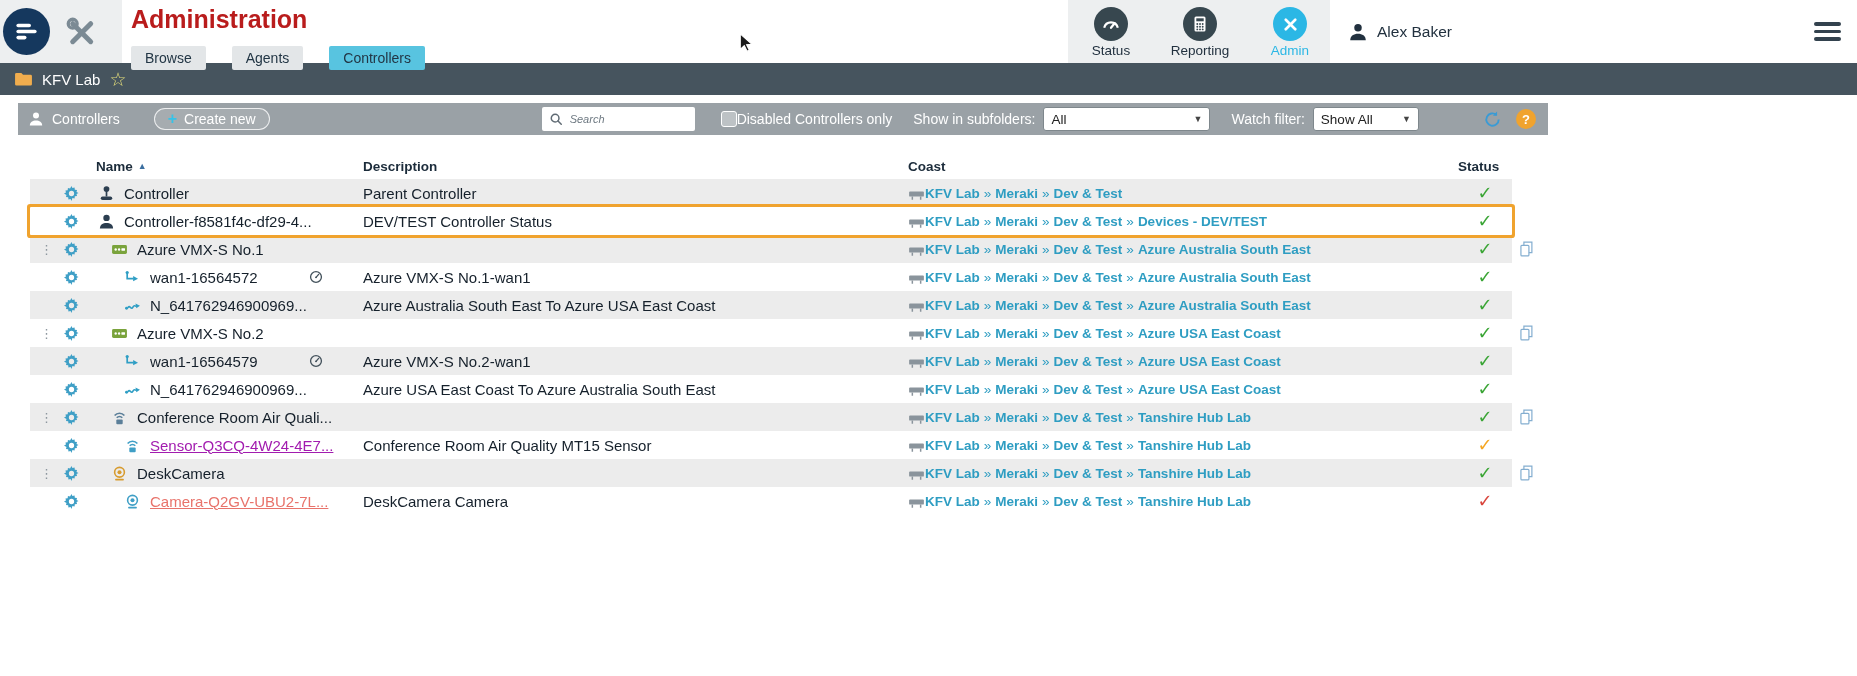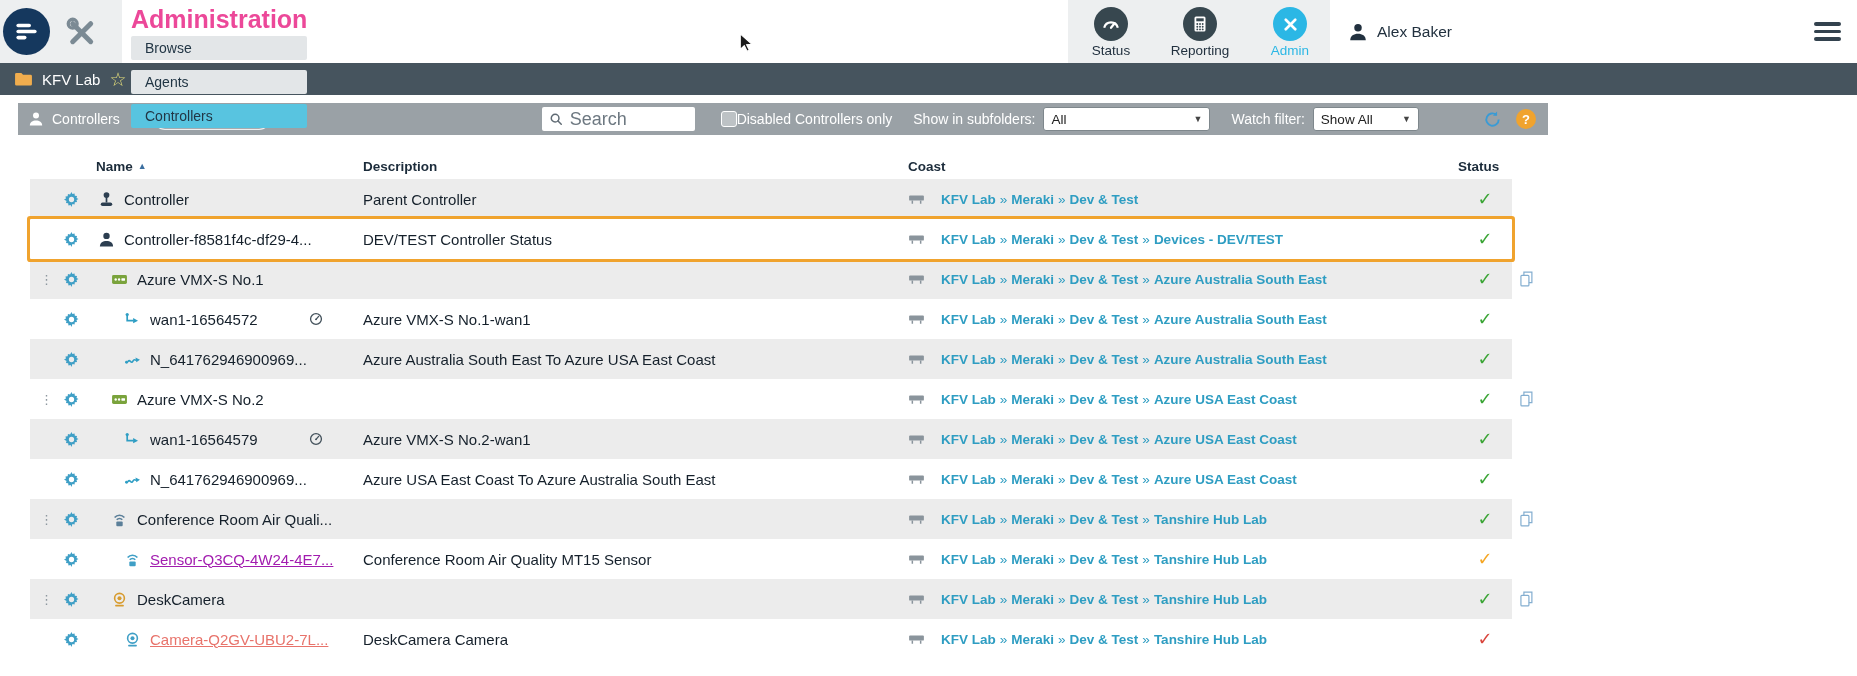--- a/index.html
+++ b/index.html
@@ -11,22 +11,22 @@
   svg { display:block; }
 
   
   .topbar { position:relative; height:63px; background:#fff; }
   .logo-group { position:absolute; left:0; top:0; width:122px; height:63px; background:#edeff0;
                 display:flex; align-items:center; }
   .logo-circle { width:47px; height:47px; border-radius:50%; background:#15385e; margin-left:3px;
                  display:flex; align-items:center; justify-content:center; }
   .tools-glyph { margin-left:13px; color:#7b8a94; }
   .title-block { position:absolute; left:131px; top:4px; }
-  .page-title { font-size:25px; font-weight:bold; color:#ec4899; line-height:30px; }
-  .tabs { display:flex; gap:10px; margin-top:2px;flex-direction:column; }
+  .page-title { font-size:25px; font-weight:bold; color:#b91c1c; line-height:30px; }
+  .tabs { display:flex; gap:26px; margin-top:12px; }
   .tab { font-size:14px; color:#223645; background:#e3e6e8; padding:4px 14px; border-radius:2px; cursor:pointer; white-space:nowrap; }
   .tab.active { background:var(--tab-active); }
   .actions-group { position:absolute; left:1068px; top:0; width:262px; height:63px; background:#edeff0; }
   .tb-action { position:absolute; top:7px; width:76px; text-align:center; cursor:pointer; }
   .tb-action .circle { width:34px; height:34px; border-radius:50%; background:var(--topbar-icon-bg);
                        margin:0 auto; display:flex; align-items:center; justify-content:center; }
   .tb-action.accent .circle { background:var(--accent); }
   .tb-action .lbl { font-size:13.5px; color:#22313f; margin-top:2px; }
   .tb-action.accent .lbl { color:var(--accent); }
   .user-block { position:absolute; left:1348px; top:22px; display:flex; align-items:center; gap:9px;
@@ -45,22 +45,22 @@
              display:flex; align-items:center; padding:0 10px; color:#fff; font-size:14px; }
   .tb-section { display:flex; align-items:center; gap:8px; }
   .tb-section .person-ic { color:#fff; }
   .create-pill { margin-left:34px; display:flex; align-items:center; gap:7px; height:22px; padding:0 13px;
                  border:1px solid rgba(255,255,255,.8); border-radius:12px; background:rgba(255,255,255,.12);
                  cursor:pointer; white-space:nowrap; }
   .create-pill .plus { color:#35c3e8; font-weight:bold; font-size:16px; line-height:1; }
   .search-box { margin-left:272px; width:153px; height:24px; background:#fff; border-radius:2px;
                 display:flex; align-items:center; gap:5px; padding:0 7px; }
   .search-box .mag { color:#5f6a73; }
-  .search-box input { border:0; outline:0; width:100%; font-size:18px; color:#333; background:transparent;
-                      font-family:inherit; }
+  .search-box input { border:0; outline:0; width:100%; font-size:11px; color:#333; background:transparent;
+                      font-family:inherit;font-style:italic; }
   .search-box input::placeholder { color:#6d7881; }
   .checkbox { margin-left:26px; width:16px; height:16px; border:1px solid #fff; border-radius:3px;
               background:rgba(255,255,255,.35); cursor:pointer; flex:0 0 auto; }
   .cb-label { margin-left:0; white-space:nowrap; }
   .dd-label { margin-left:21px; white-space:nowrap; }
   .dropdown { margin-left:8px; height:24px; background:#fff; border:1px solid #7e878c; border-radius:3px;
               color:#222; display:flex; align-items:center; justify-content:space-between;
               padding:0 7px; font-size:13.5px; cursor:pointer; }
   .dropdown .chev { font-size:9px; color:#444; margin-left:8px; }
   .dd-subfolders { width:167px; }
@@ -73,34 +73,34 @@
 
   
   .table { margin:20px 0 0 30px; width:1482px; }
   .grid-cols { display:grid; grid-template-columns:26px 30px 277px 545px 1fr 54px; align-items:center; }
   .thead { height:22px; font-size:13.5px; font-weight:bold; color:#1b2b3a; margin-bottom:2px; }
   .th-name { grid-column:3; padding-left:10px; display:flex; align-items:center; gap:5px; }
   .sort-ic { font-size:9px; color:#3b6fa0; }
   .th-desc { grid-column:4; }
   .th-path { grid-column:5; }
   .th-status { grid-column:6; }
-  .row { height:40px; position:relative; cursor:default; }
+  .row { height:28px; position:relative; cursor:default; }
   .row.odd { background:#ececec; }
   .row.even { background:#fff; }
   .row.highlighted { box-shadow:0 0 0 3px var(--highlight); border-radius:1px; z-index:3; }
   .cell-handle { justify-self:end; padding-right:3px; color:#8d979e; font-size:13px; line-height:1; cursor:grab; }
   .cell-gear { display:flex; justify-content:center; color:var(--gear); cursor:pointer; }
   .cell-gear svg { width:17px; height:17px; }
   .cell-name { display:flex; align-items:center; gap:9px; overflow:hidden; }
   .row-icon svg { width:17px; height:17px; }
   .row-name { font-size:15px; white-space:nowrap; }
   .row-gauge { margin-left:auto; margin-right:40px; color:#44525c; }
   .row-gauge svg { width:14px; height:14px; }
   .cell-desc { font-size:15px; white-space:nowrap; overflow:hidden; }
-  .cell-path { display:flex; align-items:center; gap:16px; font-size:13.5px; white-space:nowrap; overflow:hidden; }
+  .cell-path { display:flex; align-items:flex-end; gap:0; font-size:13.5px; white-space:nowrap; overflow:hidden; }
   .path-icon { color:#8a949c; }
   .path-icon svg { width:17px; height:12px; }
   .path-links .link { color:var(--link); font-weight:bold; cursor:pointer; }
   .path-links .sep { color:var(--link); margin:0 4px; }
   .cell-status { display:flex; justify-content:center; }
   .status-mark { font-weight:bold; font-size:18px; line-height:1; }
   .status-ok { color:var(--ok); }
   .status-warning { color:var(--warning); }
   .status-alert { color:var(--alert); }
   .copy-ic { position:absolute; right:-21px; top:50%; transform:translateY(-50%); color:#84aed0; cursor:pointer; }

